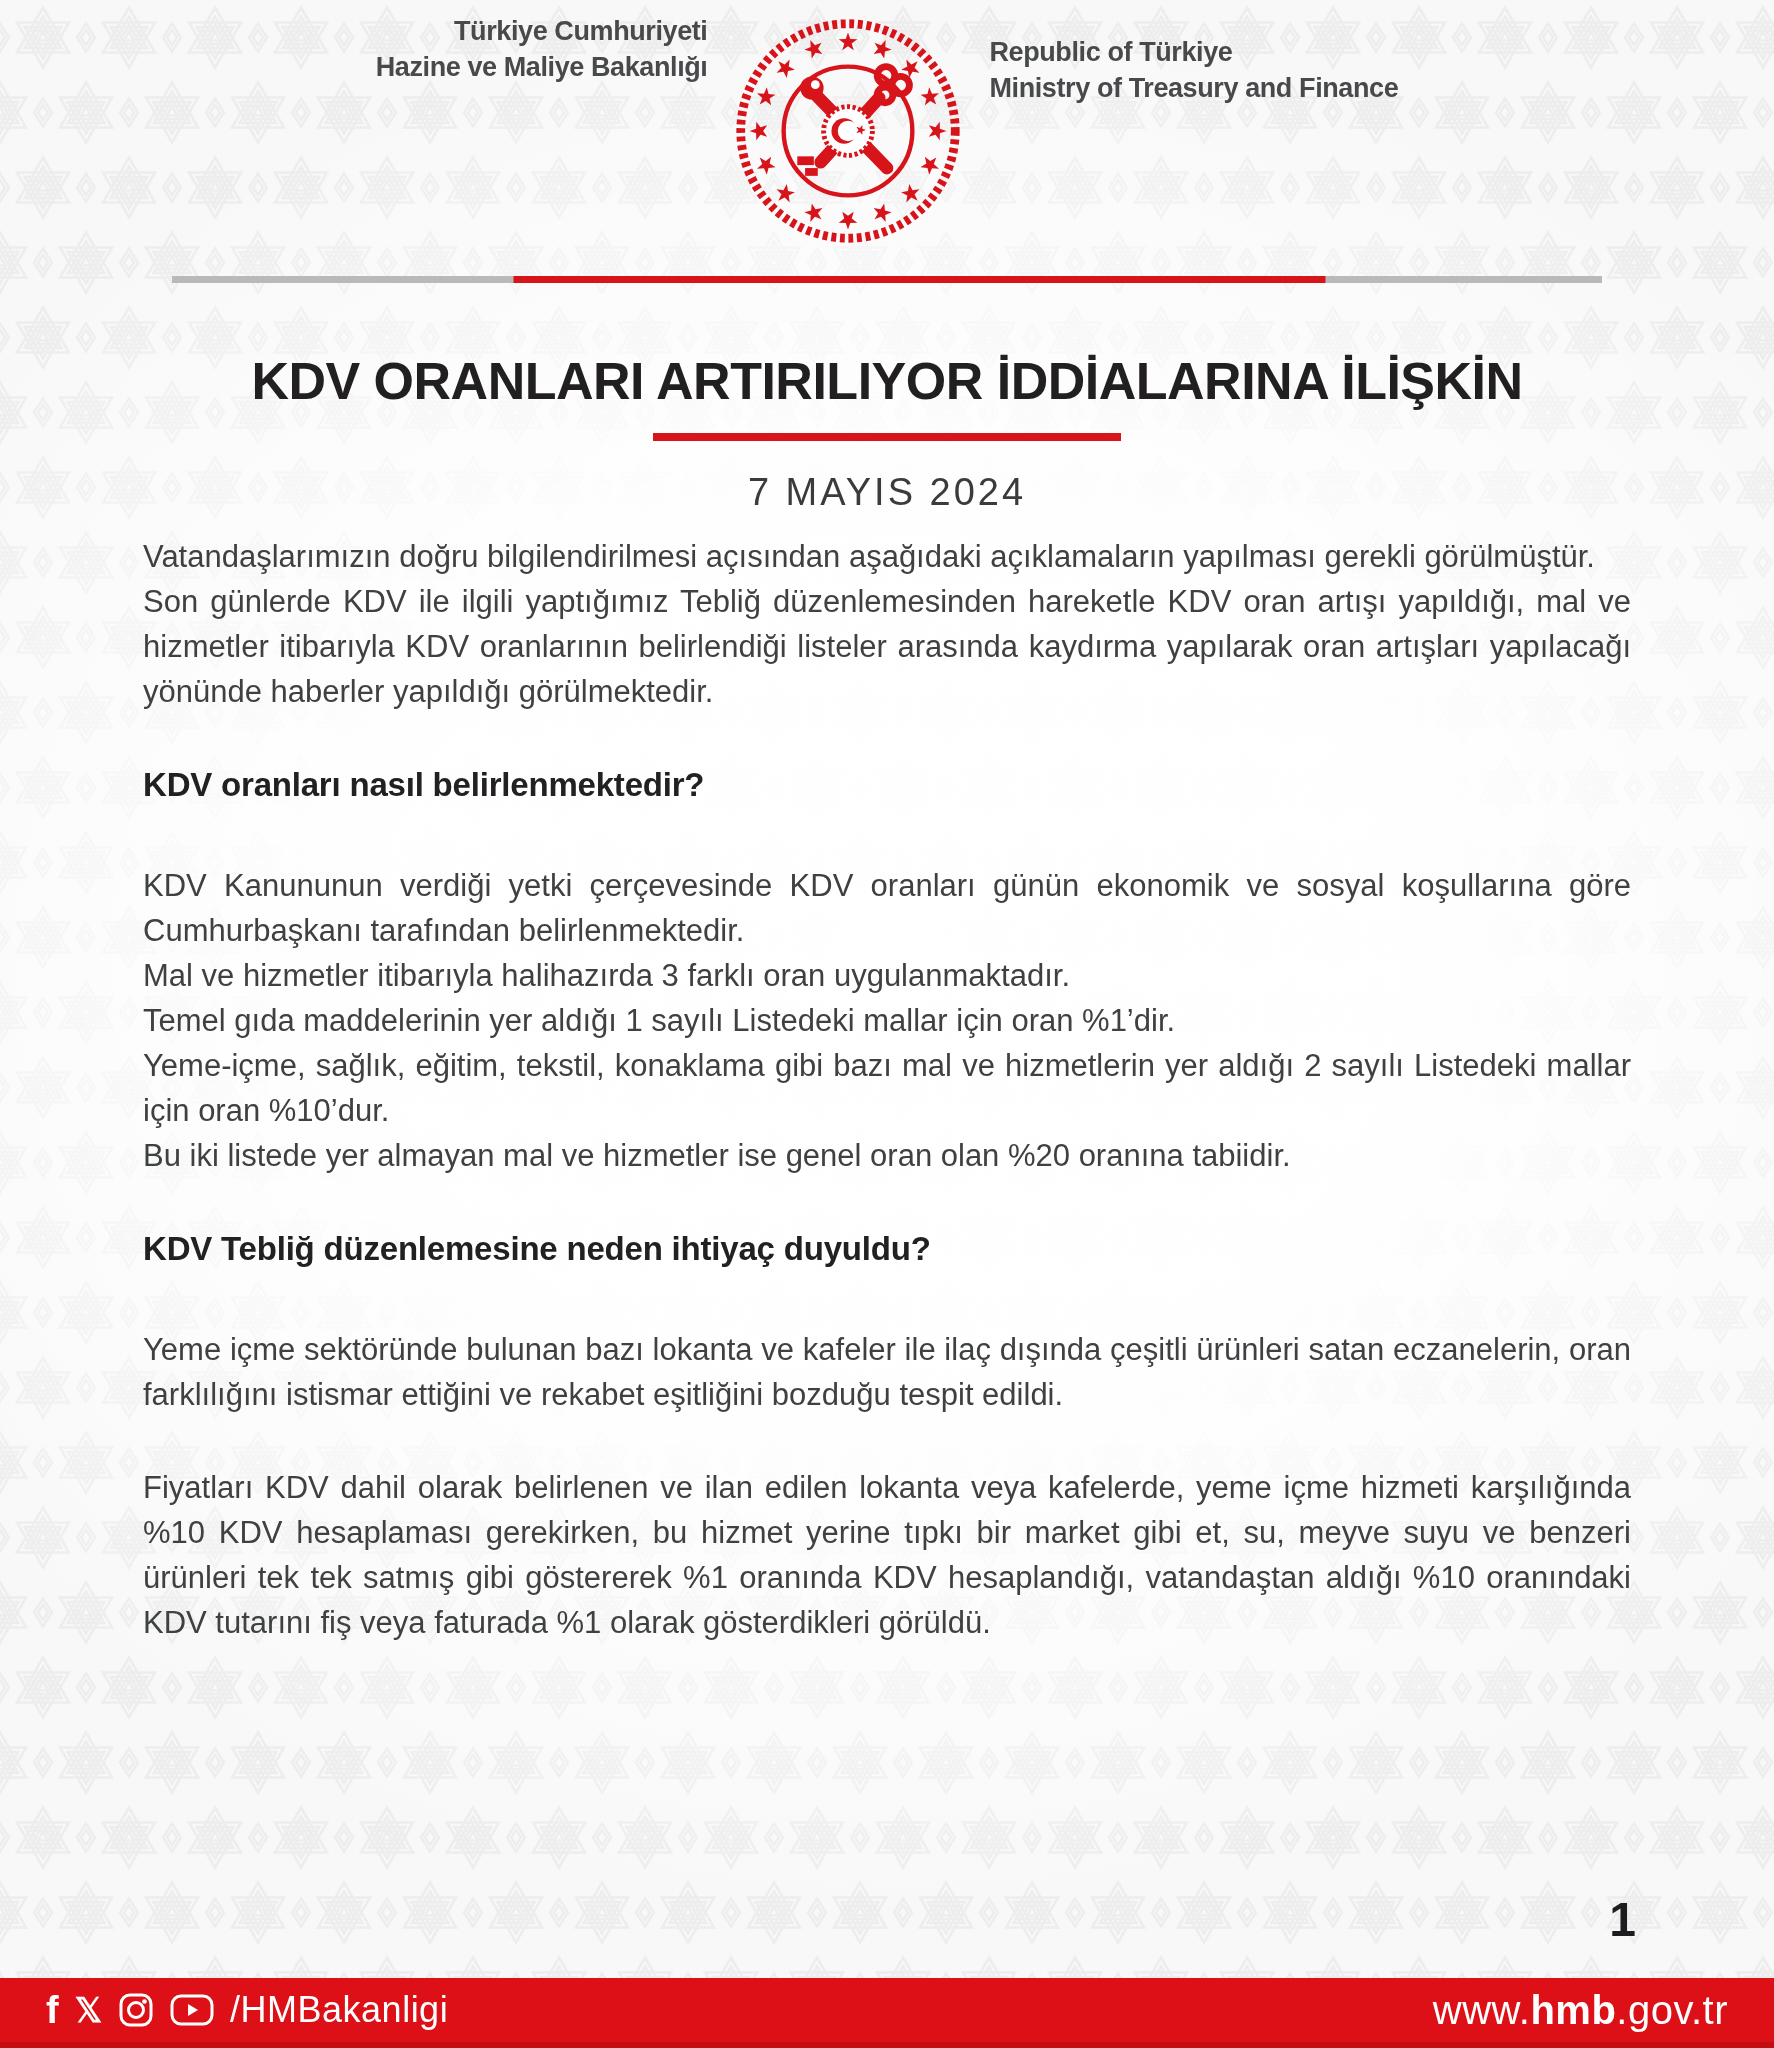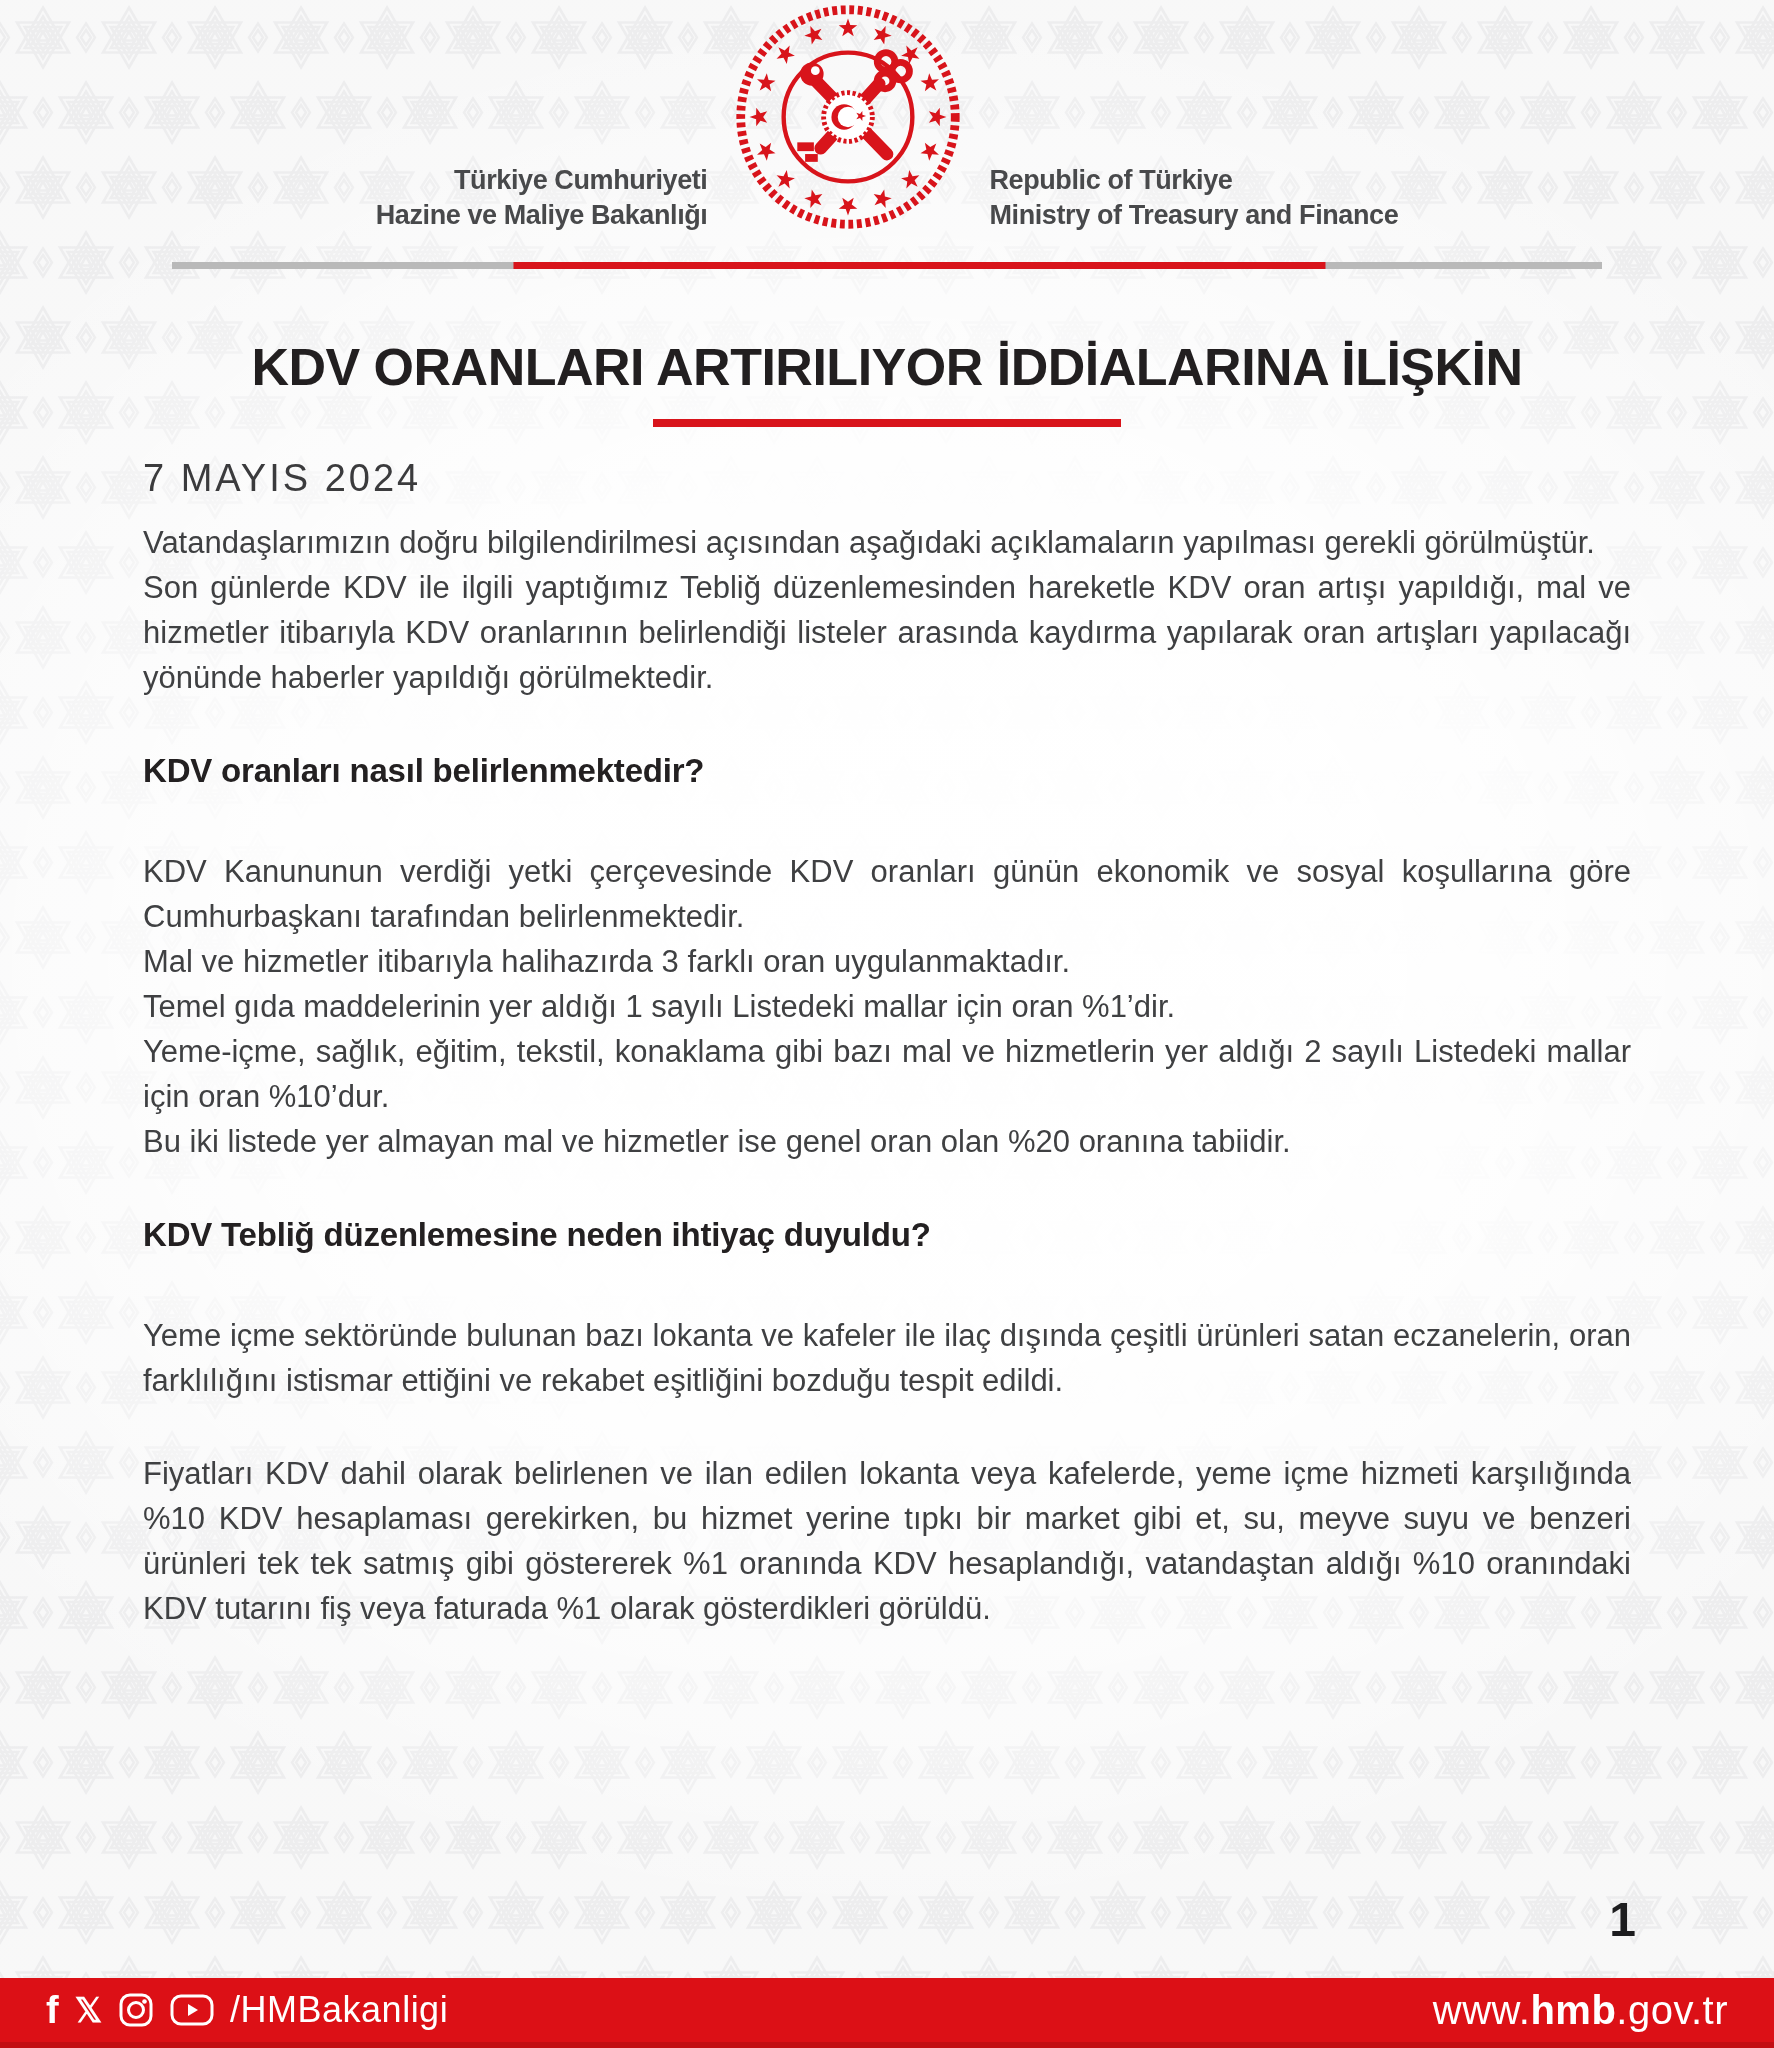--- a/index.html
+++ b/index.html
@@ -27,22 +27,22 @@
         rgba(255,255,255,0.98) 0%,
         rgba(255,255,255,0.92) 52%,
         rgba(255,255,255,0.45) 80%,
         rgba(255,255,255,0.05) 100%),
       linear-gradient(rgba(255,255,255,0.35),rgba(255,255,255,0.35));
   }
   .content{position:relative;z-index:2;height:100%;}
 
   
   .header{
-    display:flex;align-items:flex-end;justify-content:center;
-    gap:24px;padding-top:0;
+    display:flex;align-items:flex-start;justify-content:center;
+    gap:24px;padding-top:14px;
   }
   .org-name{
     color:var(--header-ink);
     font-size:27px;font-weight:600;line-height:1.32;
     letter-spacing:-0.4px;
   }
   .org-name.left{text-align:right;}
   .org-name.right{text-align:left;margin-top:21px;}
   .emblem{width:234px;height:234px;flex:0 0 auto;}
 
@@ -63,21 +63,21 @@
     letter-spacing:-0.5px;
   }
   .title-underline{
     width:468px;height:8px;background:var(--red);
     margin:22px auto 0;
   }
 
   
   .doc-date{
     margin:30px 143px 8px 143px;
-    text-align:left;
+    text-align:center;
     font-size:38px;color:#3b3b3d;letter-spacing:3px;
   }
 
   
   .doc-body{
     margin:20px 143px 0 143px;
     color:var(--body-ink);
     font-size:31px;line-height:45px;
   }
   .paragraph{margin:0 0 48px 0;}

